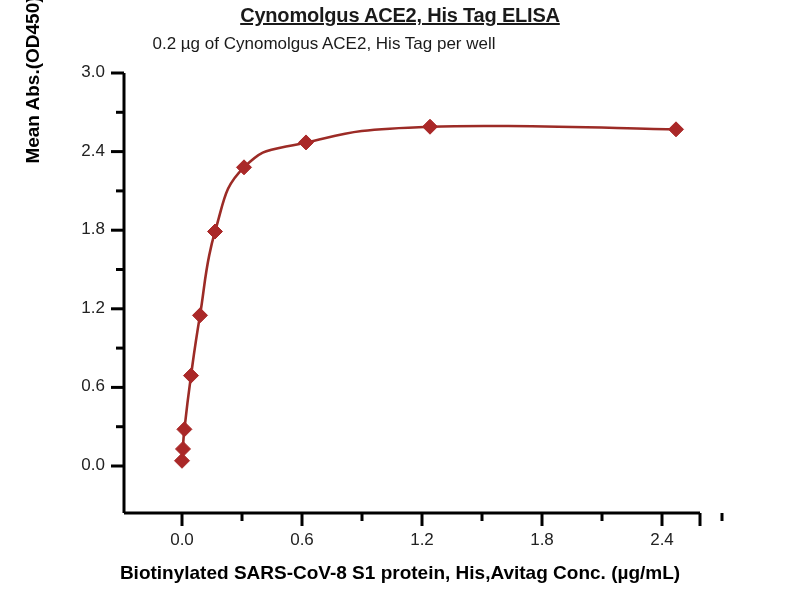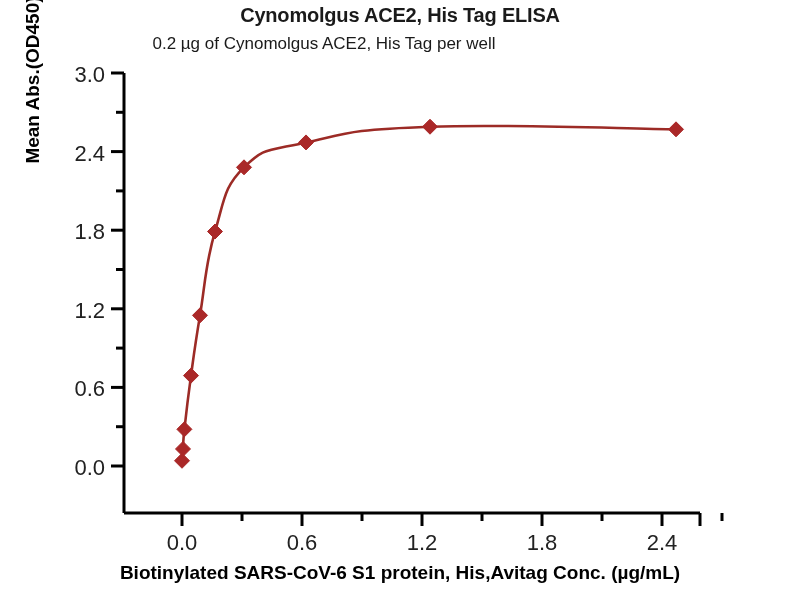--- a/index.html
+++ b/index.html
@@ -25,20 +25,21 @@
     position: absolute;
     top: 0px;
     left: 0;
     width: 800px;
     text-align: center;
     font-size: 20px;
     font-weight: bold;
     letter-spacing: -0.2px;
     line-height: 30px;
     color: #1a1a1a;
+    text-decoration: underline;
   }
   .chart-subtitle {
     position: absolute;
     top: 32px;
     left: 0;
     width: 648px;
     text-align: center;
     font-size: 17px;
     font-weight: normal;
     line-height: 24px;
@@ -62,21 +63,21 @@
     left: 0;
     top: 562px;
     width: 800px;
     text-align: center;
     font-size: 19px;
     font-weight: bold;
     color: #000;
   }
   .tick-label {
     position: absolute;
-    font-size: 22px;
+    font-size: 17px;
     color: #222;
     white-space: nowrap;
   }
   .ytick-label {
     text-align: right;
     width: 46px;
   }
   .xtick-label {
     text-align: center;
     width: 60px;
@@ -91,21 +92,21 @@
 <body>
 
 <div id="stage">
 
   <div class="chart-title">Cynomolgus ACE2, His Tag ELISA</div>
 
   <div class="chart-subtitle">0.2 µg of Cynomolgus ACE2, His Tag per well</div>
 
   <div class="y-axis-title">Mean Abs.(OD450)</div>
 
-  <div class="x-axis-title">Biotinylated SARS-CoV-6 S1 protein, His,Avitag Conc. (µg/mL)</div>
+  <div class="x-axis-title">Biotinylated SARS-CoV-8 S1 protein, His,Avitag Conc. (µg/mL)</div>
 
   <svg class="plot" id="plot-svg" width="800" height="600">
       <line x1="124" y1="73" x2="124" y2="513" stroke="#000000" stroke-width="3"></line>
       <line x1="124" y1="513" x2="700" y2="513" stroke="#000000" stroke-width="3"></line>
       <line x1="111" y1="466" x2="124" y2="466" stroke="#000000" stroke-width="3"></line>
       <line x1="111" y1="387.4" x2="124" y2="387.4" stroke="#000000" stroke-width="3"></line>
       <line x1="111" y1="308.8" x2="124" y2="308.8" stroke="#000000" stroke-width="3"></line>
       <line x1="111" y1="230.2" x2="124" y2="230.2" stroke="#000000" stroke-width="3"></line>
       <line x1="111" y1="151.60000000000002" x2="124" y2="151.60000000000002" stroke="#000000" stroke-width="3"></line>
       <line x1="111" y1="73" x2="124" y2="73" stroke="#000000" stroke-width="3"></line>

